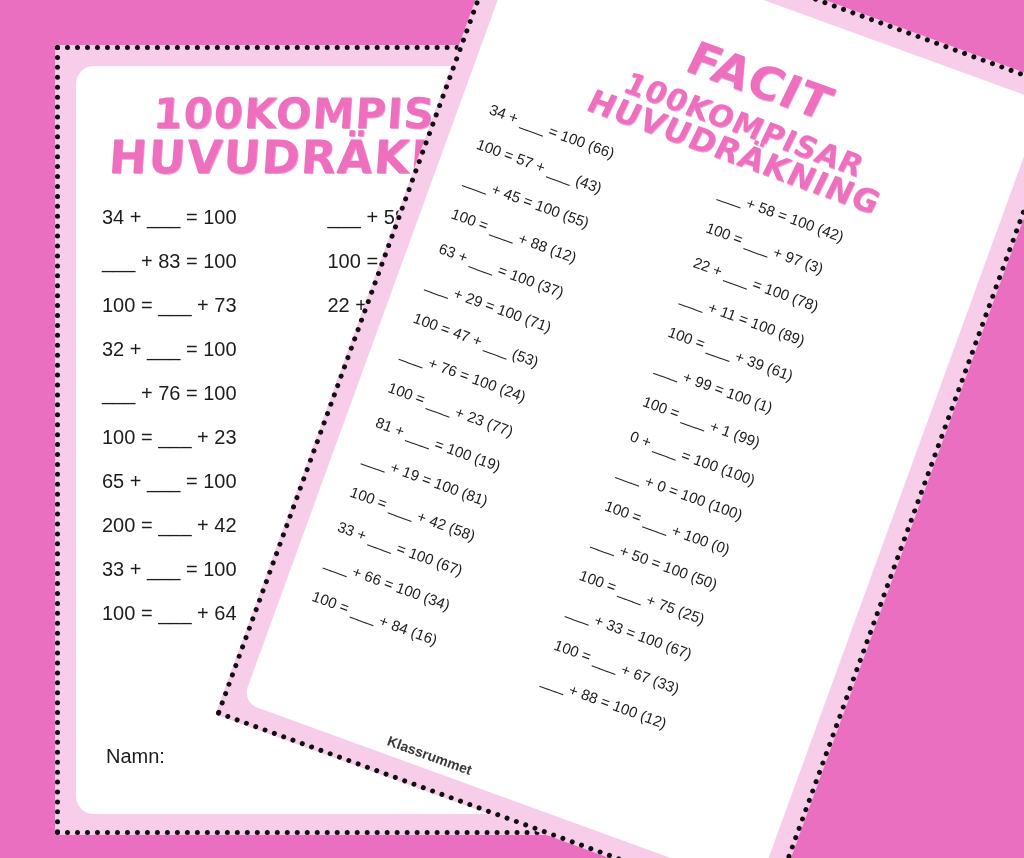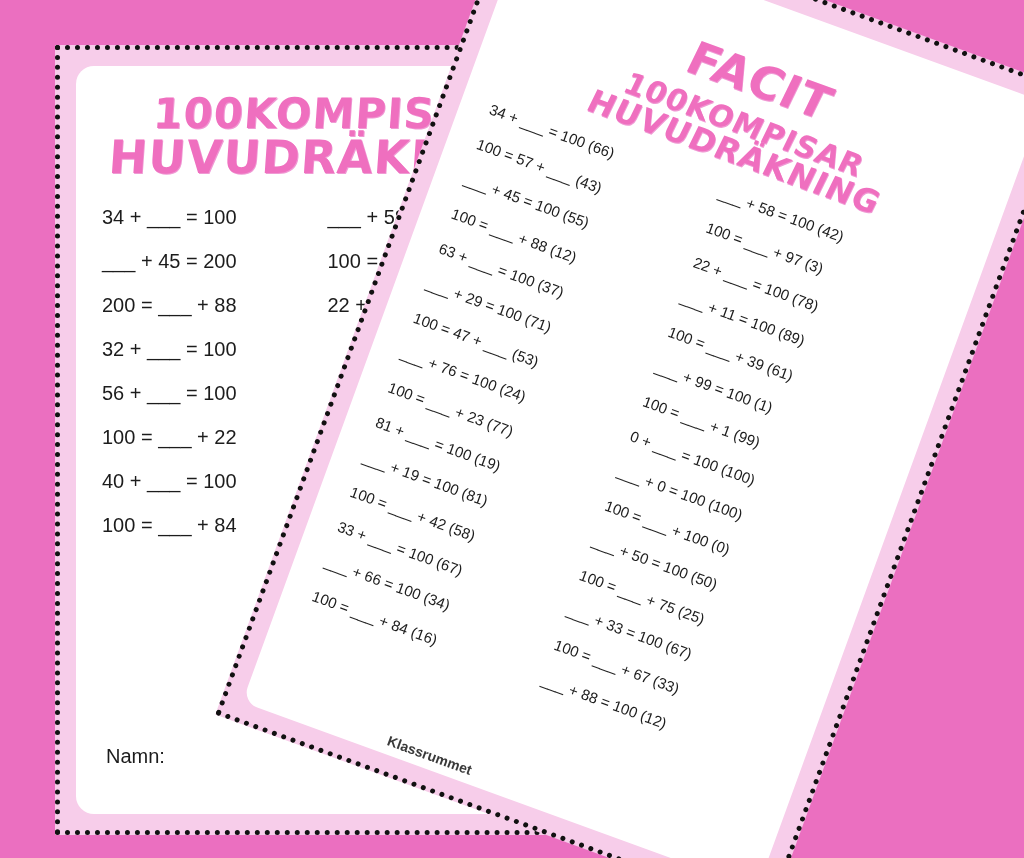--- a/index.html
+++ b/index.html
@@ -128,27 +128,29 @@
 <body>
 
 <div id="sheet-front">
   <div class="paper">
     <div class="brush-title" id="front-title-1">100KOMPISAR</div>
     <div class="brush-title" id="front-title-2">HUVUDRÄKNING</div>
 
     <div class="cols">
       <div class="col">
         <div class="eq">34 + ___ = 100</div>
-        <div class="eq">___ + 45 = 200</div>
-        <div class="eq">200 = ___ + 88</div>
+        <div class="eq">___ + 83 = 100</div>
+        <div class="eq">100 = ___ + 73</div>
         <div class="eq">32 + ___ = 100</div>
-        <div class="eq">56 + ___ = 100</div>
-        <div class="eq">100 = ___ + 22</div>
-        <div class="eq">40 + ___ = 100</div>
-        <div class="eq">100 = ___ + 84</div>
+        <div class="eq">___ + 76 = 100</div>
+        <div class="eq">100 = ___ + 23</div>
+        <div class="eq">65 + ___ = 100</div>
+        <div class="eq">200 = ___ + 42</div>
+        <div class="eq">33 + ___ = 100</div>
+        <div class="eq">100 = ___ + 64</div>
       </div>
       <div class="col">
         <div class="eq">___ + 58 =</div>
         <div class="eq">100 =</div>
         <div class="eq">22 +</div>
       </div>
     </div>
 
     <div id="namn-line">Namn:</div>
     <div class="credit">Klassrummet</div>

